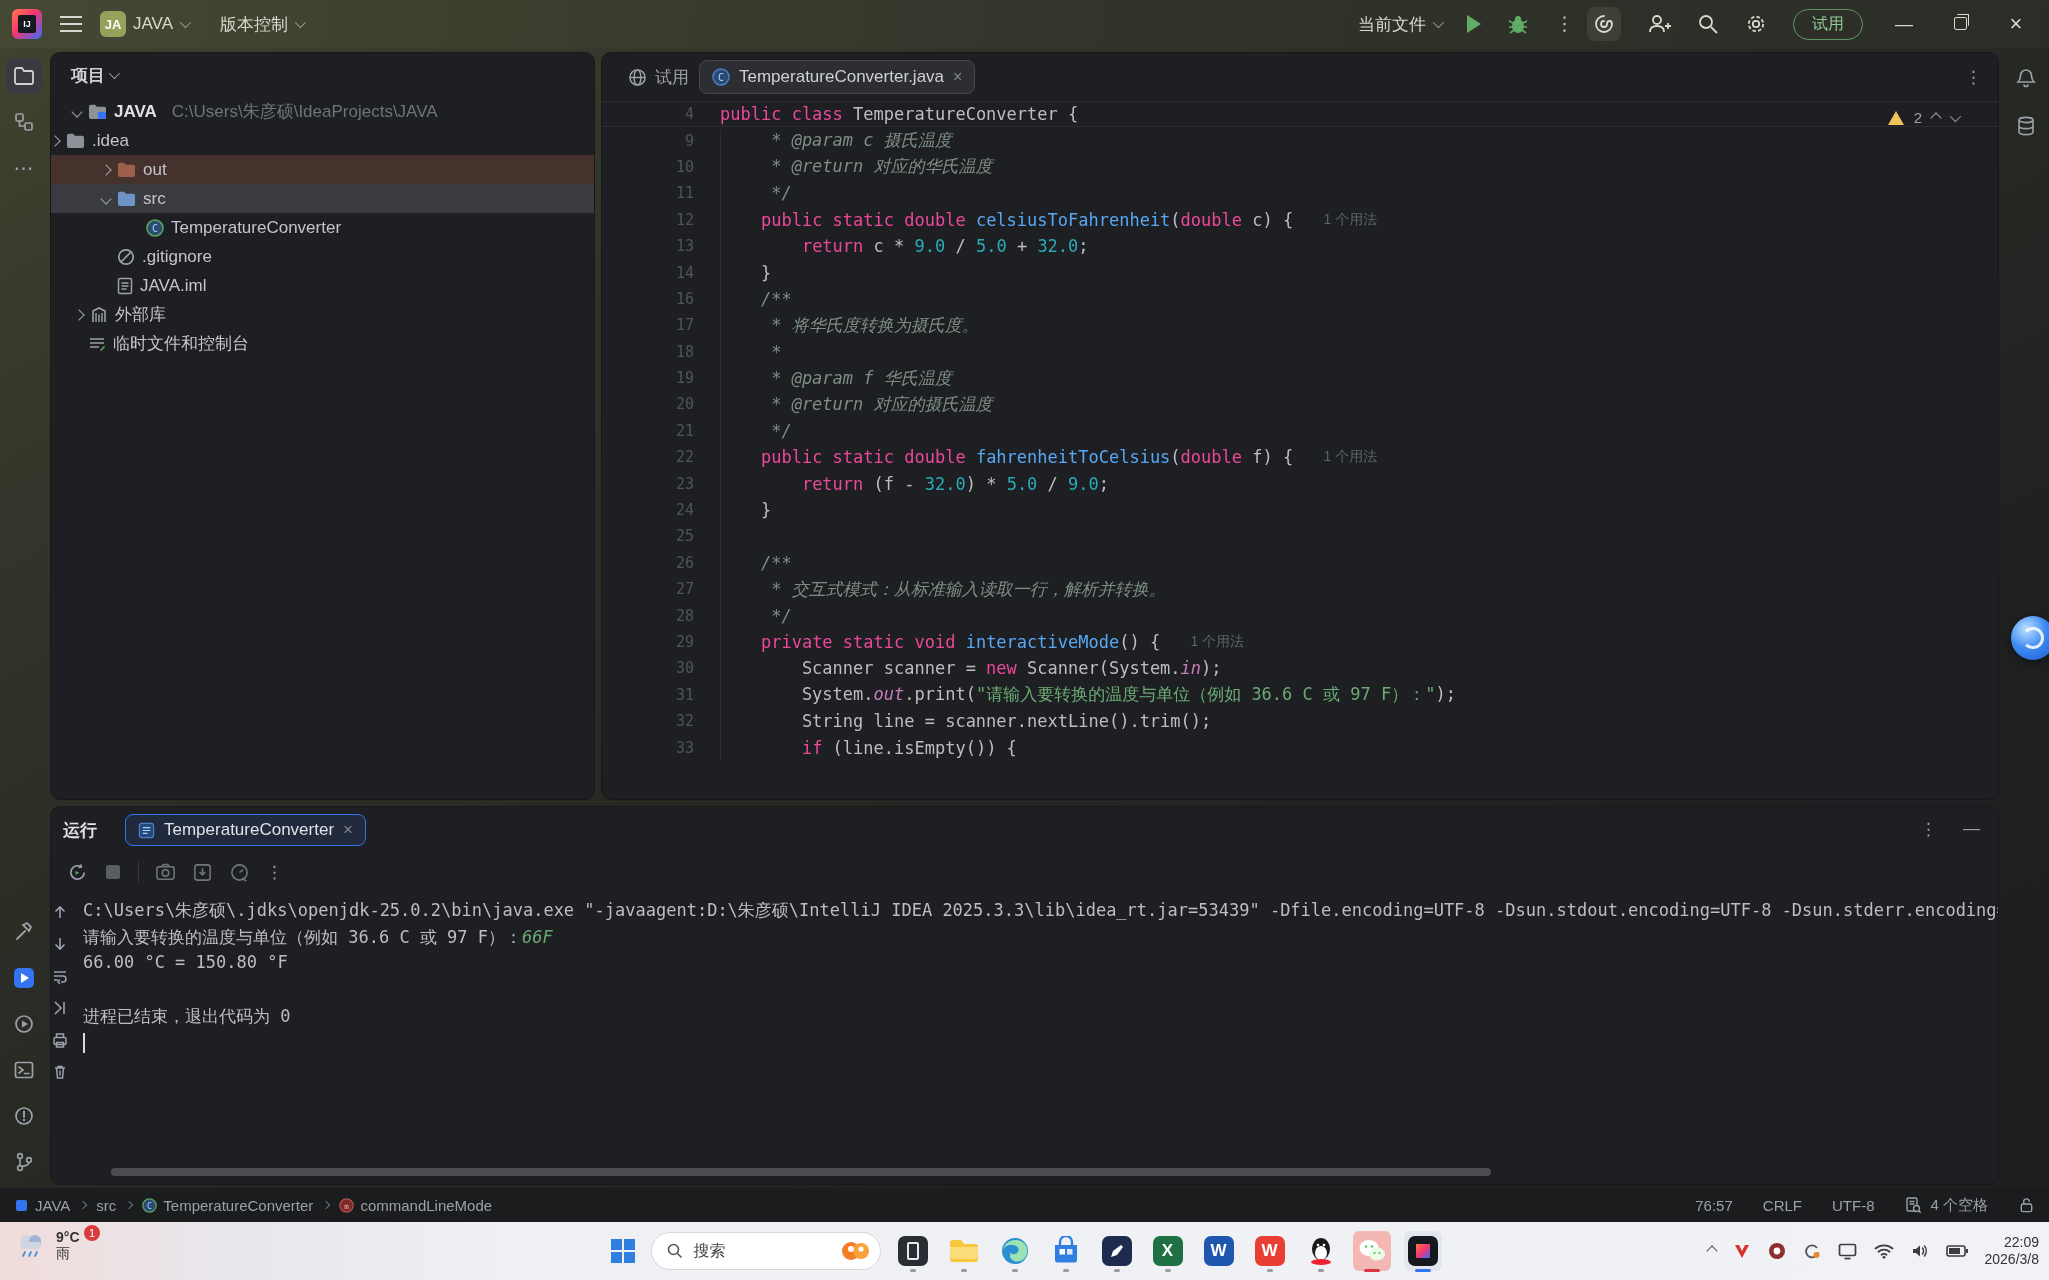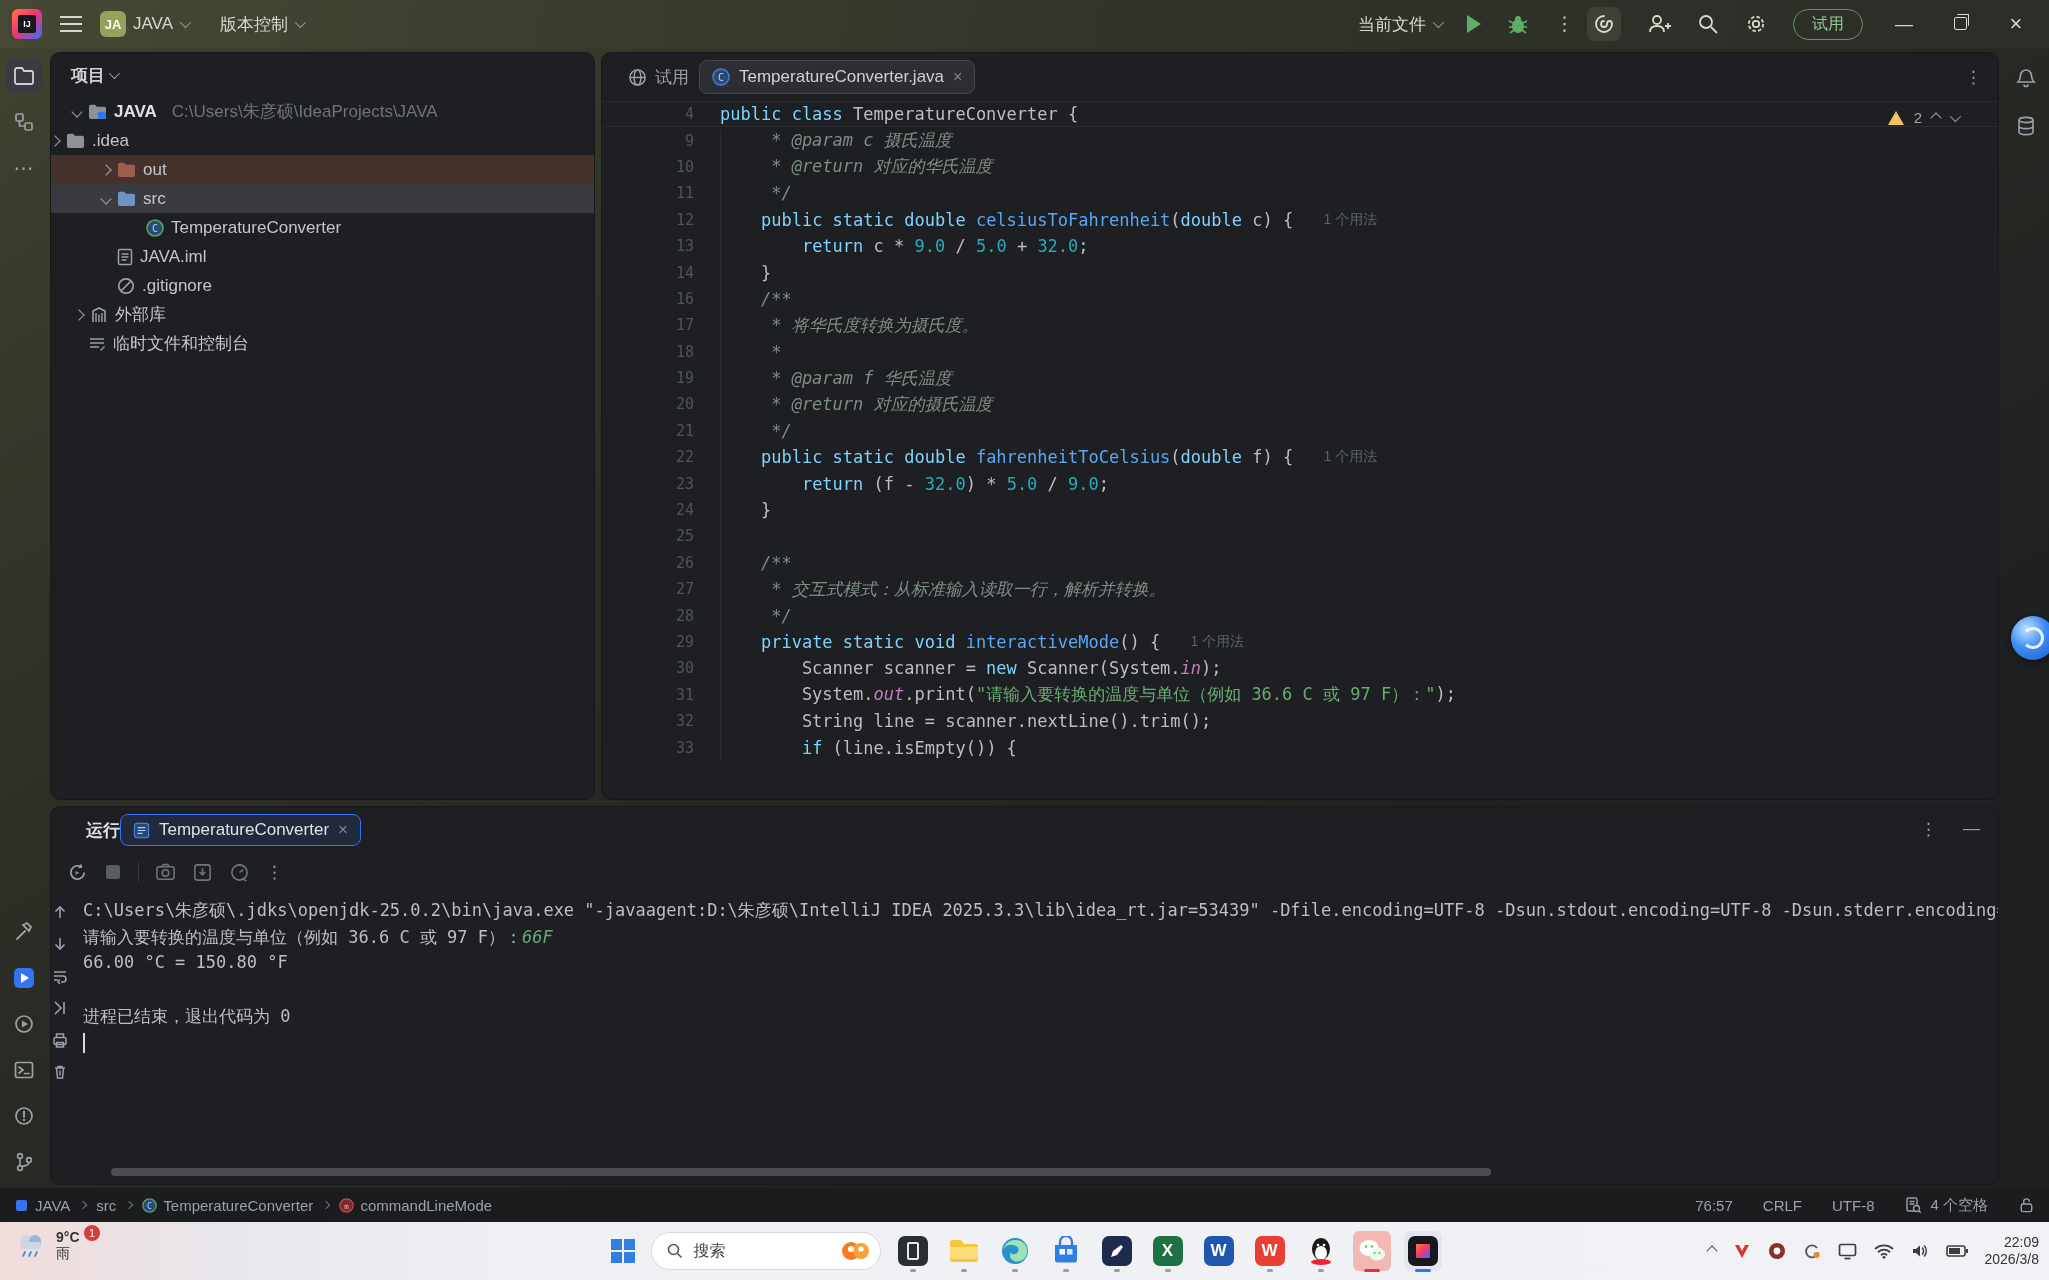--- a/index.html
+++ b/index.html
@@ -72,27 +72,27 @@
     border-radius:8px; padding:6px 12px; color:#ced0d6; }
   .tab .x, .ghost-x { color:#84878e; font-size:16px; }
   .tab-kebab { position:absolute; right:16px; top:14px; color:#9da0a8; }
   .insp { position:absolute; right:40px; top:56px; display:flex; align-items:center; gap:10px; color:#9da0a8; font-size:15px; z-index:5;}
   .warn-tri { width:0;height:0;border-left:8px solid transparent;border-right:8px solid transparent;border-bottom:14px solid #f2c55c; position:relative;}
   .codewrap { position:relative; font-size:17px; }
   .sticky { height:29px; display:flex; background:#1e1f22; border-top:1px solid #2a2c30; border-bottom:1px solid #2a2c30; }
   .cline { height:26.4px; display:flex; align-items:center; }
   .gut { width:118px; flex:none; text-align:right; padding-right:26px; color:#50545b; font-family:"DejaVu Sans Mono",monospace; font-size:15px; }
   .ctext { white-space:pre; font-family:"DejaVu Sans Mono",monospace; color:#bcbec4; }
-  .kw{color:#7dd3fc} .fn{color:#56a8f5} .num{color:#2aacb8} .str{color:#6aab73}
+  .kw{color:#ec4899} .fn{color:#56a8f5} .num{color:#2aacb8} .str{color:#6aab73}
   .cmt{color:#7d8e84;font-style:italic} .field{color:#c77dbb;font-style:italic}
   .hint{color:#5d636d;font-size:14px;margin-left:20px;font-family:"Liberation Sans",sans-serif;}
   .gutsep { position:absolute; left:118px; top:29px; bottom:0; width:1px; background:#2a2c30; }
 
   
-  .run-head { height:46px; display:flex; align-items:center; gap:0; padding-left:35px; position:relative;}
+  .run-head { height:46px; display:flex; align-items:center; gap:28px; padding-left:12px; position:relative;}
   .run-title { color:#dfe1e5; font-weight:bold; }
   .run-tab { display:flex; align-items:center; gap:9px; border:1px solid #3574f0; background:rgba(53,116,240,.13);
     border-radius:8px; padding:5px 12px; color:#dfe1e5; }
   .run-head-right { position:absolute; right:18px; top:12px; display:flex; gap:26px; color:#9da0a8; }
   .run-tools { height:38px; display:flex; align-items:center; gap:16px; padding-left:16px; color:#9da0a8; }
   .vsep { width:1px; height:20px; background:#36383c; }
   .run-body { display:flex; }
   .con-gutter { width:44px; display:flex; flex-direction:column; align-items:center; gap:14px; padding-top:12px; color:#9da0a8; }
   .console { padding:8px 0 0 14px; font-size:17px; }
   .con-line { height:26.6px; white-space:pre; font-family:"DejaVu Sans Mono",monospace; color:#bcbec4; }
@@ -308,36 +308,36 @@
           <svg width="18" height="18" viewBox="0 0 18 18">
             <circle cx="9" cy="9" r="8" fill="#2b4a72" stroke="#58a55c" stroke-width="1.6"></circle>
             <text x="9" y="13" font-size="10" fill="#a9d3ff" text-anchor="middle" font-family="DejaVu Sans Mono">C</text>
           </svg>
         </span>
         <span>TemperatureConverter</span>
       </div>
       <div class="trow" style="padding-left: 51px;">
         <span class="tchev none"></span>
         <span style="display: flex;">
+          <svg width="18" height="18" viewBox="0 0 18 18">
+            <circle cx="9" cy="9" r="7.2" fill="none" stroke="#9da0a8" stroke-width="1.7"></circle>
+            <path d="M4 14L14 4" stroke="#9da0a8" stroke-width="1.7"></path>
+          </svg>
+        </span>
+        <span>.gitignore</span>
+      </div>
+      <div class="trow" style="padding-left: 51px;">
+        <span class="tchev none"></span>
+        <span style="display: flex;">
           <svg width="16" height="18" viewBox="0 0 16 18">
             <rect x="1.5" y="1.5" width="13" height="15" rx="1.6" fill="none" stroke="#9da0a8" stroke-width="1.5"></rect>
             <path d="M4.5 6h7M4.5 9h7M4.5 12h5" stroke="#9da0a8" stroke-width="1.3"></path>
           </svg>
         </span>
         <span>JAVA.iml</span>
-      </div>
-      <div class="trow" style="padding-left: 51px;">
-        <span class="tchev none"></span>
-        <span style="display: flex;">
-          <svg width="18" height="18" viewBox="0 0 18 18">
-            <circle cx="9" cy="9" r="7.2" fill="none" stroke="#9da0a8" stroke-width="1.7"></circle>
-            <path d="M4 14L14 4" stroke="#9da0a8" stroke-width="1.7"></path>
-          </svg>
-        </span>
-        <span>.gitignore</span>
       </div>
       <div class="trow" style="padding-left: 24px;">
         <span class="tchev closed"></span>
         <span style="display: flex;">
           <svg width="18" height="18" viewBox="0 0 18 18">
             <path d="M3 16V5l6-3 6 3v11" fill="none" stroke="#9da0a8" stroke-width="1.6"></path>
             <path d="M6 16V7M9 16V8.5M12 16V7" stroke="#9da0a8" stroke-width="1.4"></path>
           </svg>
         </span>
         <span>外部库</span>

